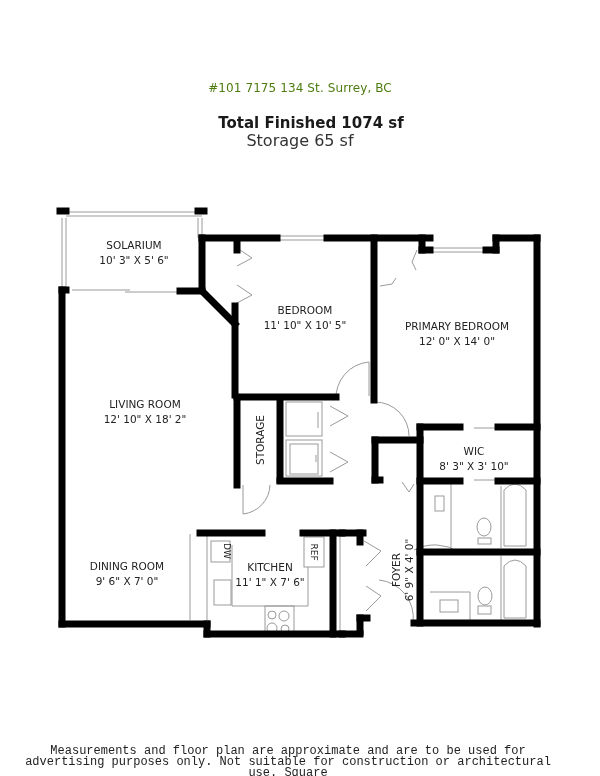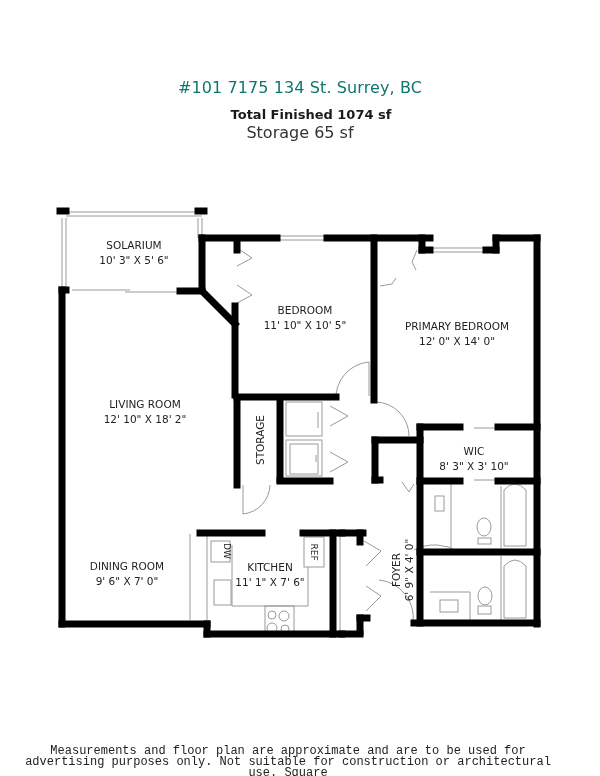--- a/index.html
+++ b/index.html
@@ -1,19 +1,19 @@
 <!DOCTYPE html>
 <html><head>
 <meta charset="utf-8">
 <style>
   html, body { margin: 0; padding: 0; background: #ffffff; }
   body { width: 600px; height: 776px; position: relative; overflow: hidden; font-family: "DejaVu Sans", sans-serif; color: #1a1a1a; }
   .header { position: absolute; top: 78px; left: 0; width: 600px; text-align: center; }
-  .addr { font-size: 16px; line-height: 20px; color: #0f766e; letter-spacing: 0.1px; }
-  .total { font-size: 13px; font-weight: bold; line-height: 18px; margin-top: 8px; padding-left: 22px; }
+  .addr { font-size: 12px; line-height: 20px; color: #4d7c0f; letter-spacing: 0.1px; }
+  .total { font-size: 15px; font-weight: bold; line-height: 18px; margin-top: 16px; padding-left: 22px; }
   .storage-sf { font-size: 16px; line-height: 18px; color: #333; }
   .plan { position: absolute; left: 0; top: 0; }
   .room-label { font-family: "DejaVu Sans", sans-serif; font-size: 10.5px; fill: #222; }
   .disclaimer { position: absolute; top: 746px; left: 8px; width: 560px; text-align: center; font-family: Liberation Mono, monospace; font-size: 12px; line-height: 11px; color: #222; }
 </style>
 </head>
 <body>
 
 <div class="header">
   <div class="addr">#101 7175 134 St. Surrey, BC</div>

